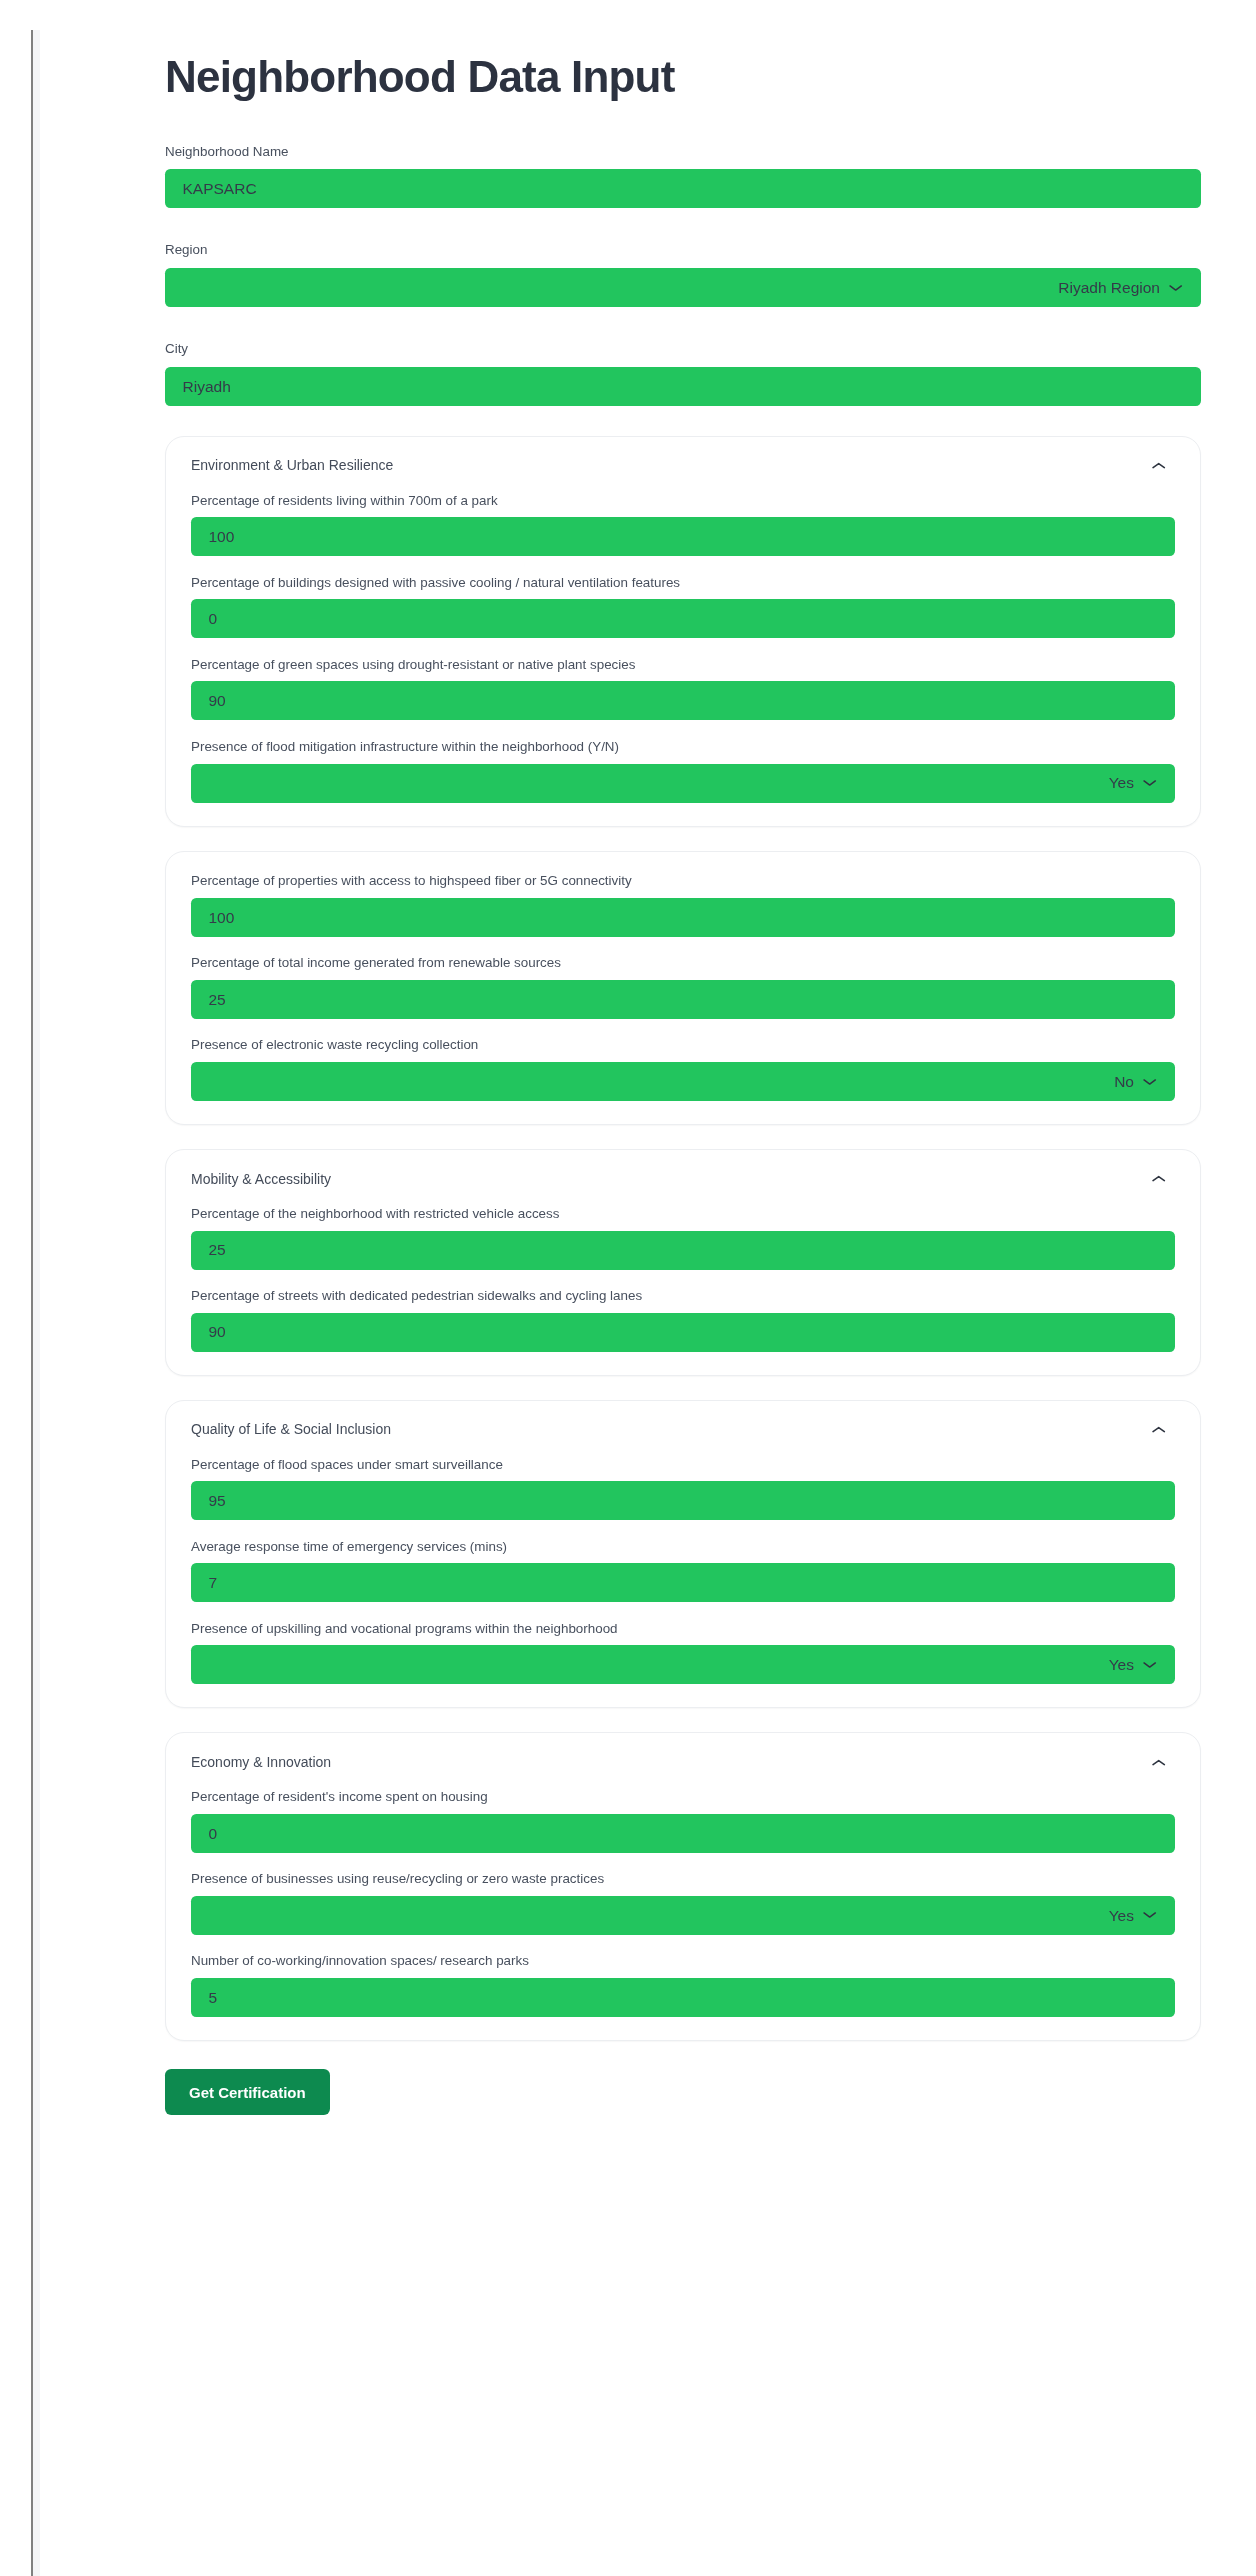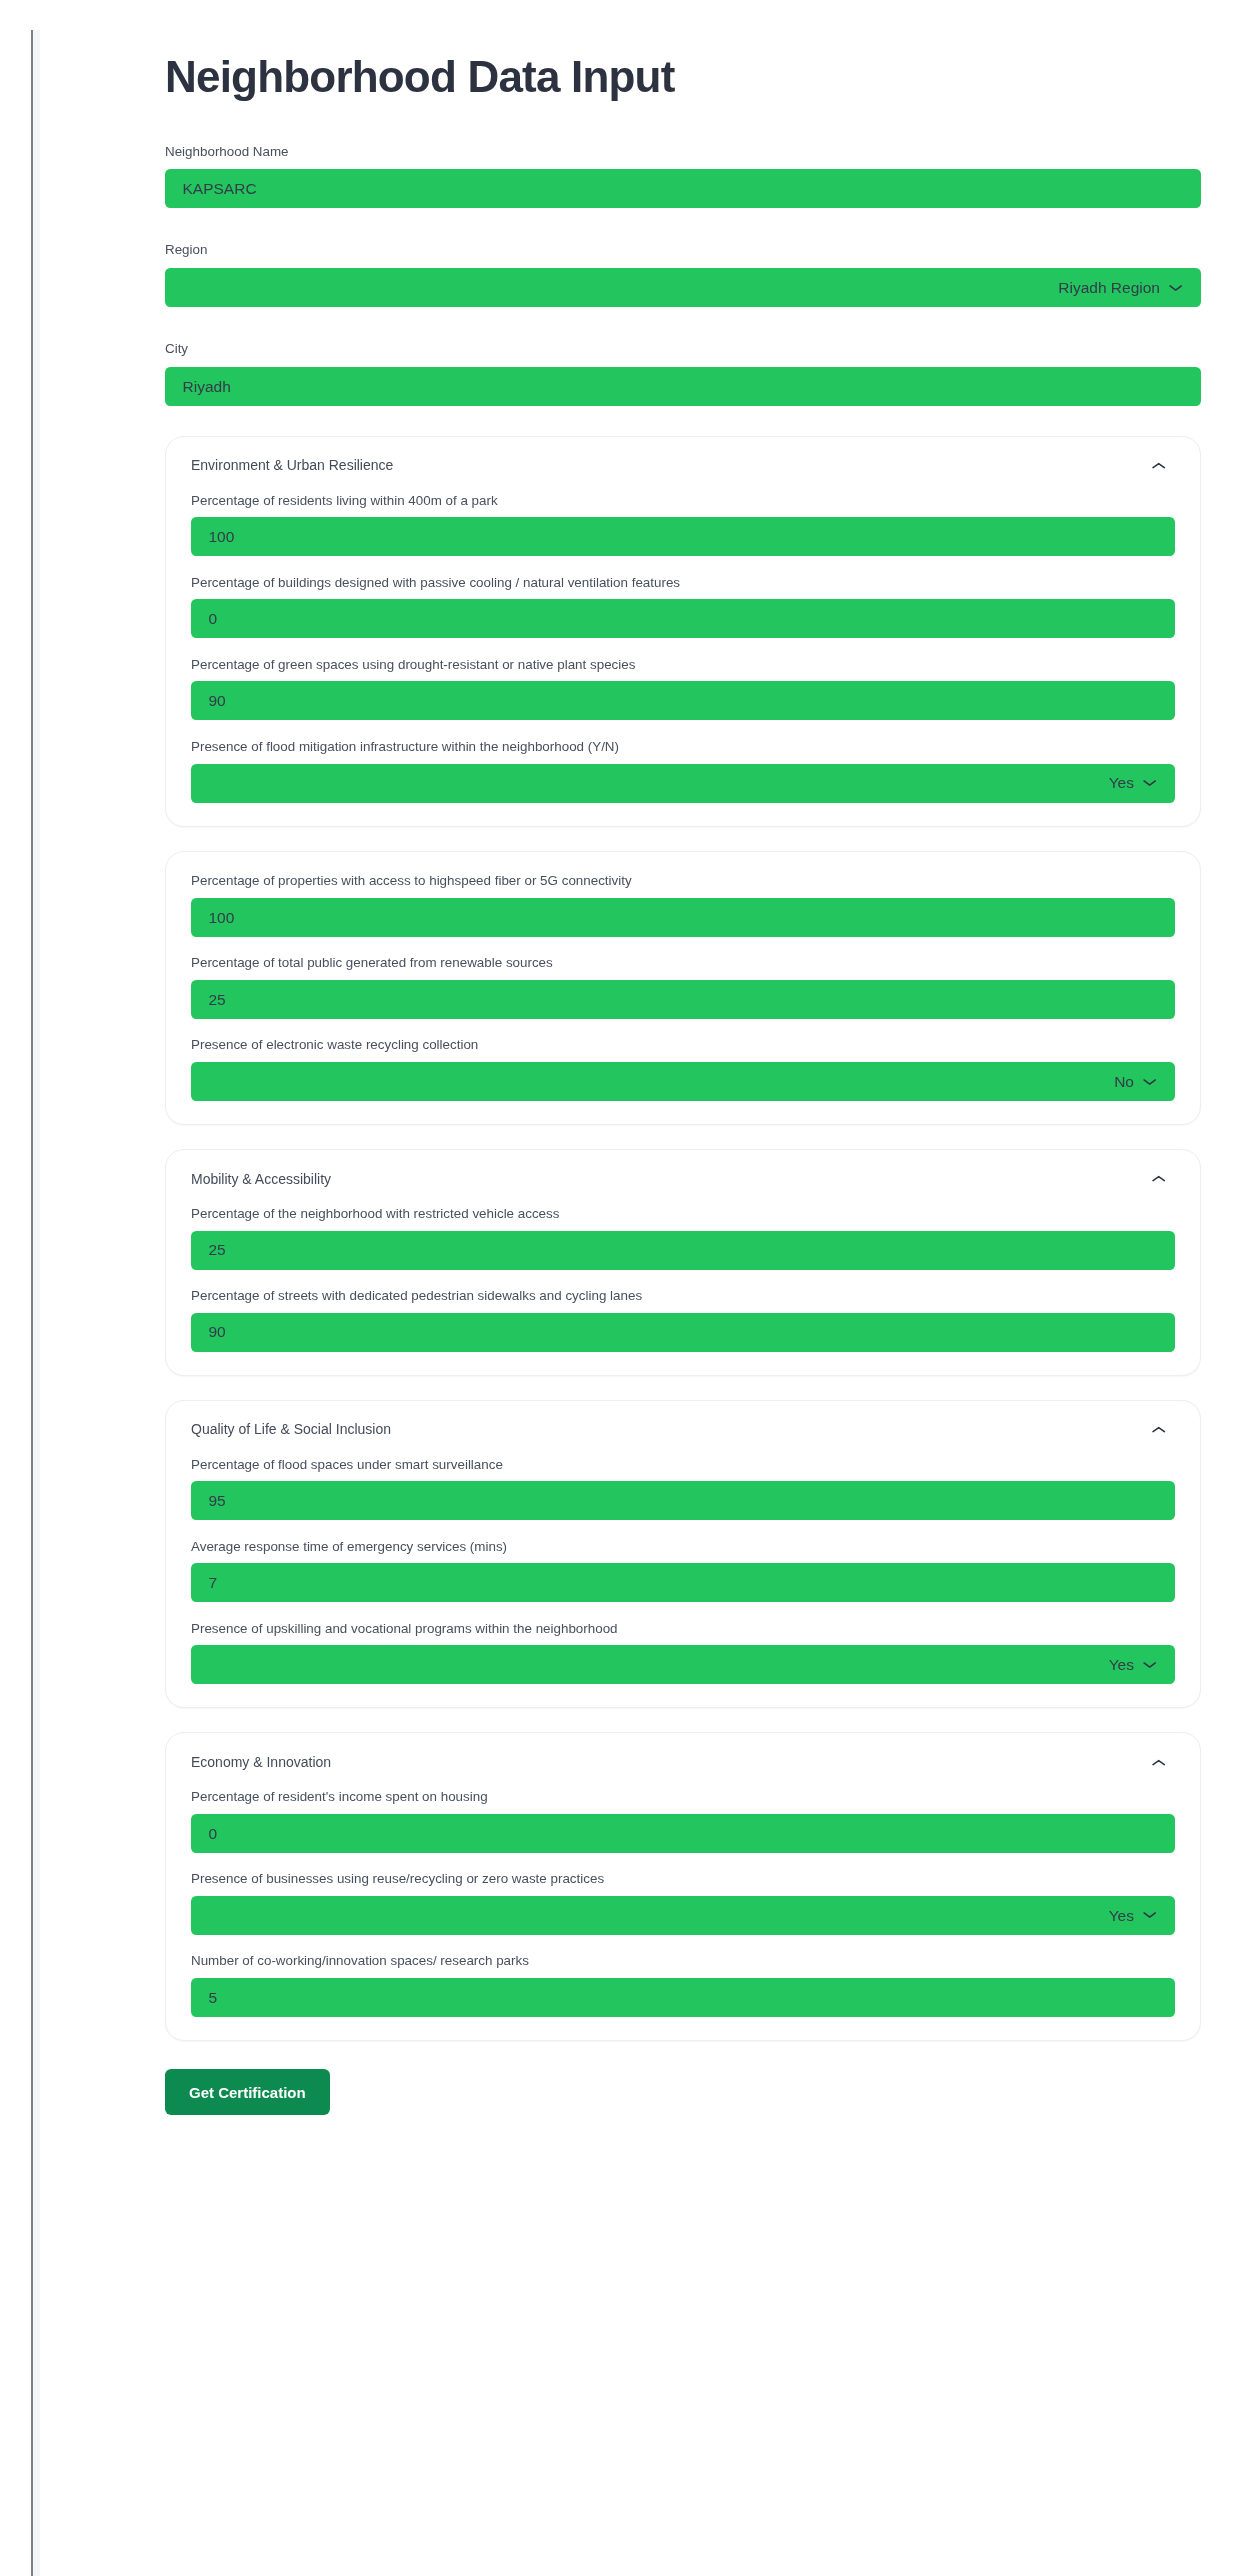--- a/index.html
+++ b/index.html
@@ -198,21 +198,21 @@
         <div class="card">
           <div class="card-header">
             <div class="card-title">Environment &amp; Urban Resilience</div>
             <span class="chev-up">
               <svg viewBox="0 0 26 14">
                 <path d="M2 11 L13 3 L24 11" fill="none" stroke="#2e3440" stroke-width="3" stroke-linecap="round" stroke-linejoin="round"></path>
               </svg>
             </span>
           </div>
           <div class="metric">
-            <div class="metric-label">Percentage of residents living within 400m of a park</div>
+            <div class="metric-label">Percentage of residents living within 700m of a park</div>
             <div class="control">
               <span class="value">100</span>
             </div>
           </div>
           <div class="metric">
             <div class="metric-label">Percentage of buildings designed with passive cooling / natural ventilation features</div>
             <div class="control">
               <span class="value">0</span>
             </div>
           </div>
@@ -235,21 +235,21 @@
           </div>
         </div>
         <div class="card">
           <div class="metric">
             <div class="metric-label">Percentage of properties with access to highspeed fiber or 5G connectivity</div>
             <div class="control">
               <span class="value">100</span>
             </div>
           </div>
           <div class="metric">
-            <div class="metric-label">Percentage of total public generated from renewable sources</div>
+            <div class="metric-label">Percentage of total income generated from renewable sources</div>
             <div class="control">
               <span class="value">25</span>
             </div>
           </div>
           <div class="metric">
             <div class="metric-label">Presence of electronic waste recycling collection</div>
             <div class="control select">
               <span class="value">No</span>
               <span class="chev-down">
                 <svg viewBox="0 0 26 14">

